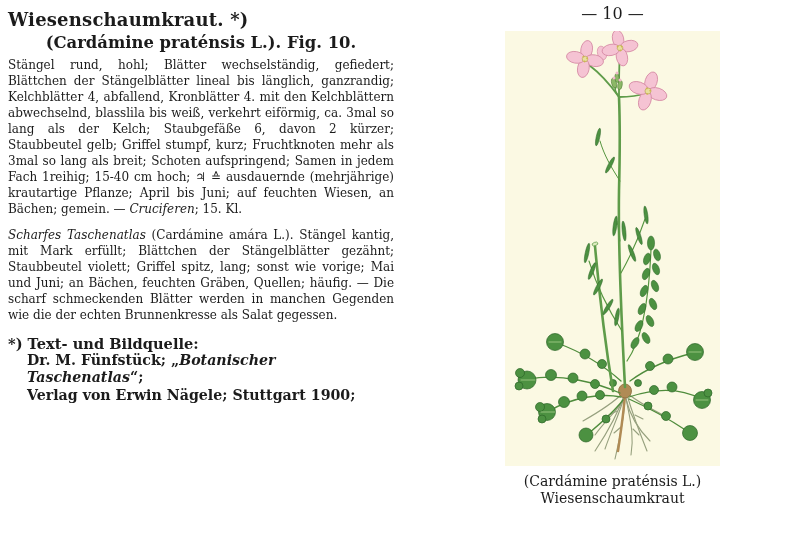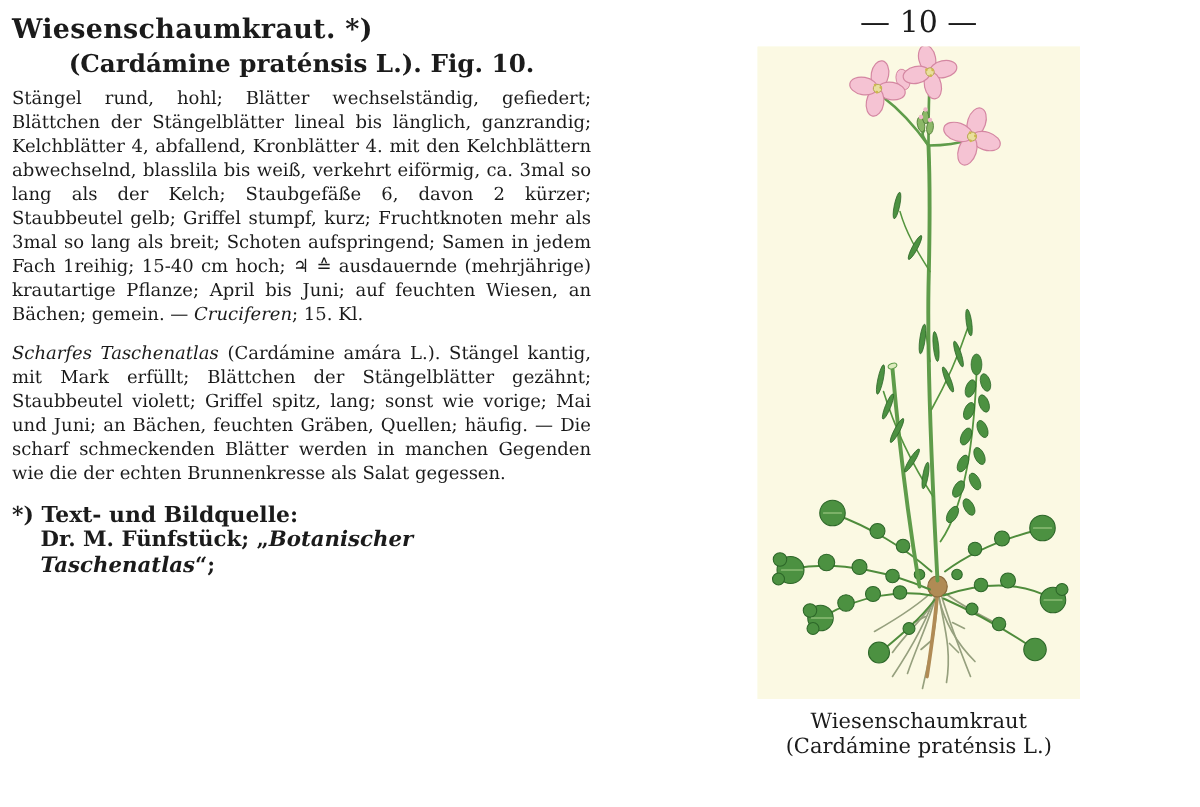--- a/index.html
+++ b/index.html
@@ -33,21 +33,21 @@
   }
   .body-par + .body-par { margin-top: 10px; }
   .footnote { margin-top: 12px; font-size: 14.2px; line-height: 17.2px; }
   .fn-heading { font-weight: bold; font-size: 14.6px; }
   .fn-line { padding-left: 19px; font-weight: bold; }
 
   
   .right-column {
     position: absolute; left: 505px; top: 6px; width: 215px;
   }
-  .page-number, .season { text-align: center; font-size: 20px; line-height: 16px; }
+  .page-number, .season { text-align: center; font-size: 16px; line-height: 16px; }
   .figure {
     margin-top: 9px;
     width: 215px; height: 435px;
     background: #fbf9e3;
   }
   .figure svg { display: block; }
   .caption { margin-top: 7px; text-align: center; font-size: 14px; line-height: 16.5px; }
 
   i { font-style: italic; }
 </style>
@@ -58,20 +58,21 @@
   <h1 class="article-title">Wiesenschaumkraut. *)</h1>
   <h2 class="article-subtitle">(Cardámine praténsis L.). Fig. 10.</h2>
 
   <p class="body-par"><span>Stängel rund, hohl; Blätter wechselständig, gefiedert; Blättchen der Stängelblätter lineal bis länglich, ganzrandig; Kelchblätter 4, abfallend, Kronblätter 4. mit den Kelchblättern abwechselnd, blasslila bis weiß, verkehrt eiförmig, ca. 3mal so lang als der Kelch; Staubgefäße 6, davon 2 kürzer; Staubbeutel gelb; Griffel stumpf, kurz; Fruchtknoten mehr als 3mal so lang als breit; Schoten aufspringend; Samen in jedem Fach 1reihig; 15-40 cm hoch; ♃ ≙ ausdauernde (mehrjährige) krautartige Pflanze; April bis Juni; auf feuchten Wiesen, an Bächen; gemein. — </span><i>Cruciferen</i><span>; 15. Kl.</span></p>
 
   <p class="body-par"><i>Scharfes Taschenatlas</i><span> (Cardámine amára L.). Stängel kantig, mit Mark erfüllt; Blättchen der Stängelblätter gezähnt; Staubbeutel violett; Griffel spitz, lang; sonst wie vorige; Mai und Juni; an Bächen, feuchten Gräben, Quellen; häufig. — Die scharf schmeckenden Blätter werden in manchen Gegenden wie die der echten Brunnenkresse als Salat gegessen.</span></p>
 
   <div class="footnote">
     <div class="fn-heading">*) Text- und Bildquelle:</div>
     <div class="fn-line"><span>Dr. M. Fünfstück; „</span><i>Botanischer Taschenatlas</i><span>“;</span></div>
+    <div class="fn-line">Verlag von Erwin Nägele; Stuttgart 1900;</div>
   </div>
 </div>
 
 <div class="right-column">
   <div class="page-number">— 10 —</div>
 
   <div class="figure">
     <svg width="215" height="435" viewBox="0 0 215 435" xmlns="http://www.w3.org/2000/svg">
       <rect x="0" y="0" width="215" height="435" fill="#fbf9e3"></rect>
 
@@ -235,16 +236,16 @@
           <circle cx="143" cy="60" r="3" stroke="#b2a04d" stroke-width="0.6" fill="#e9df9d"></circle>
           <circle cx="141" cy="58" r="0.9" fill="#cdb84e" stroke="none"></circle>
             <circle cx="145" cy="59" r="0.9" fill="#cdb84e" stroke="none"></circle>
             <circle cx="143" cy="63" r="0.9" fill="#cdb84e" stroke="none"></circle>
         </g>
       </g>
     </svg>
   </div>
 
   <div class="caption">
+    <div>(Cardámine praténsis L.)</div>
     <div>Wiesenschaumkraut</div>
-    <div>(Cardámine praténsis L.)</div>
   </div>
 </div>
 
 </body></html>

